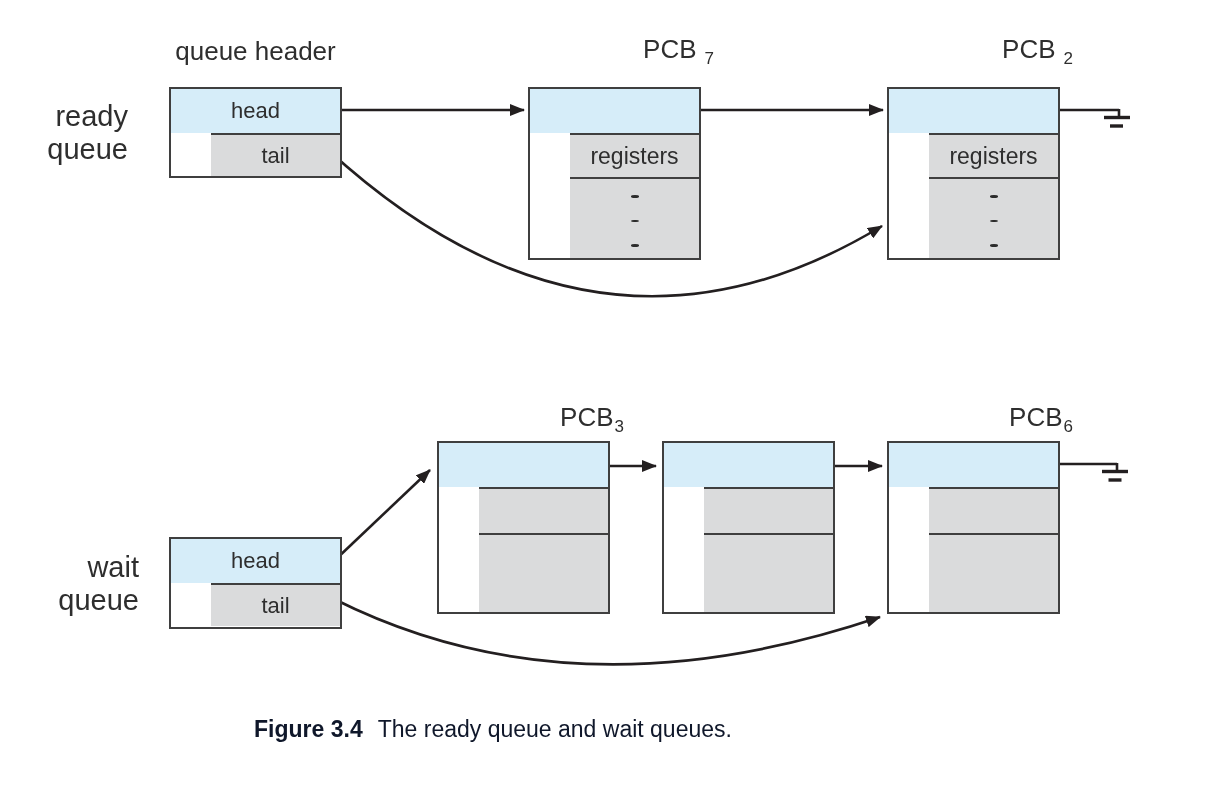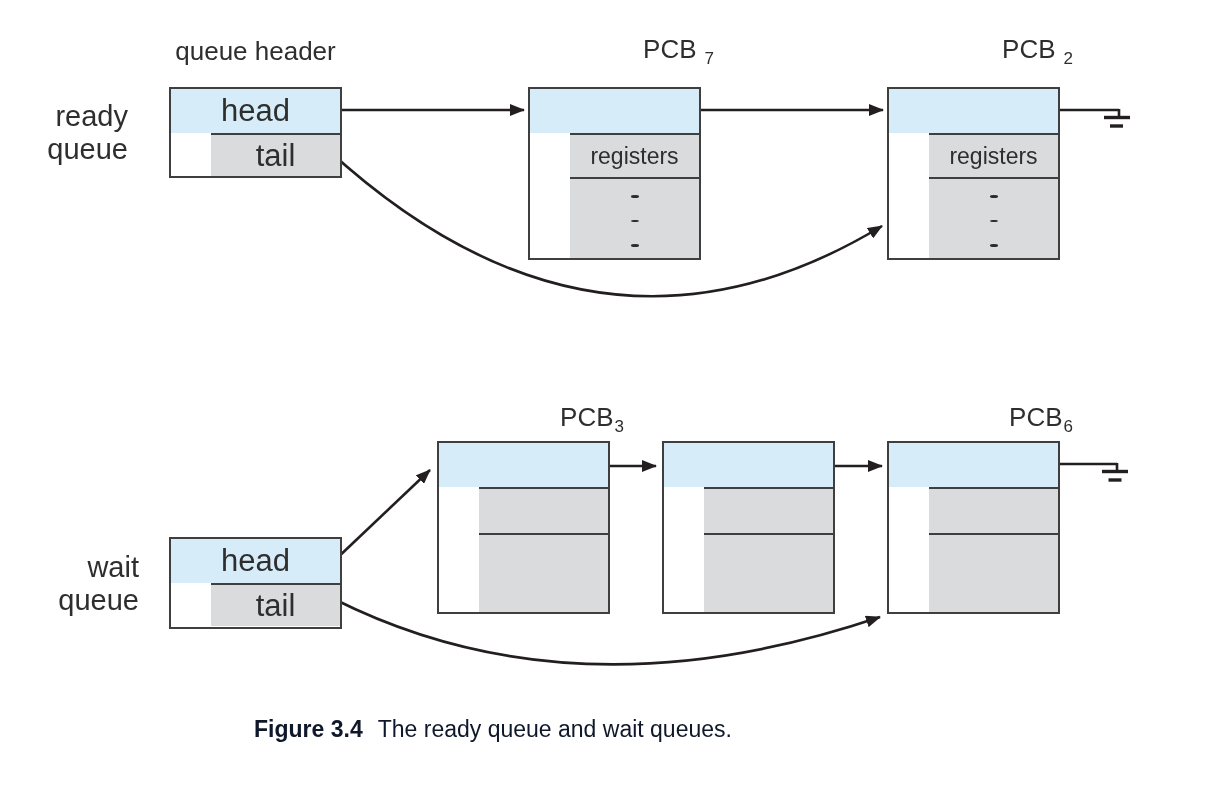--- a/index.html
+++ b/index.html
@@ -23,21 +23,21 @@
     width: 173px;
     border: 2px solid var(--border, #3f3f3f);
     box-sizing: border-box;
     background: #fff;
   }
   .cell {
     display: flex;
     align-items: center;
     justify-content: center;
     box-sizing: border-box;
-    font-size: 31px;
+    font-size: 22px;
   }
   .cell.link  { background: var(--link-fill, #d6edf9); }
   .cell.body  { background: var(--body-fill, #dadbdc); margin-left: 40px; }
   .divider { border-top: 2px solid var(--border, #3f3f3f); }
 
   
   .hbox .head { height: 44px; }
   .hbox .tail { height: 43px; }
 
   

